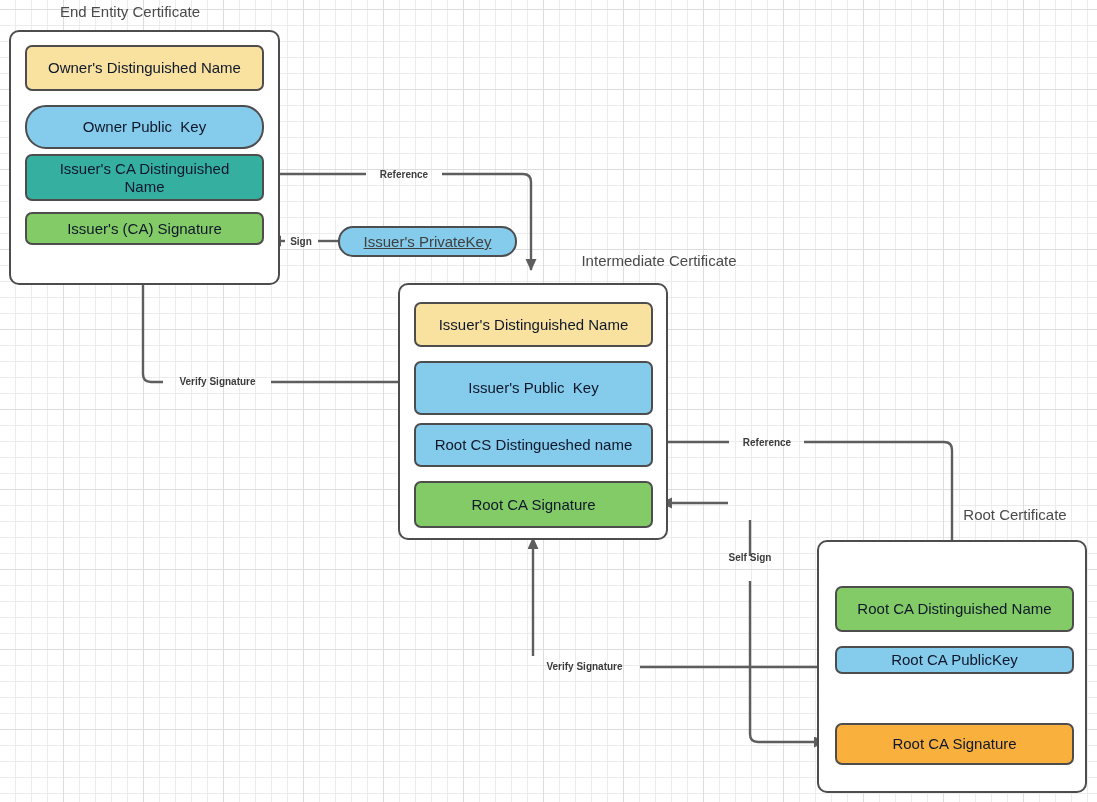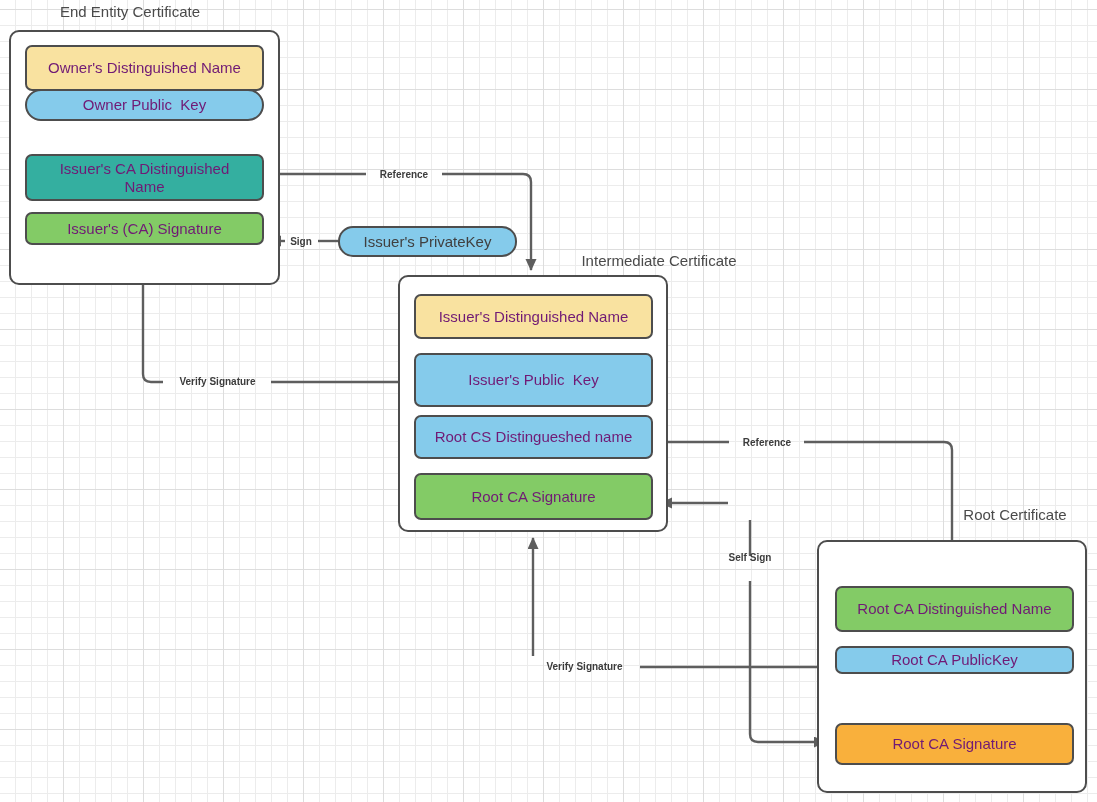--- a/index.html
+++ b/index.html
@@ -19,26 +19,26 @@
     position:absolute;background:#ffffff;border:2px solid #4d4d4d;border-radius:10px;
     box-sizing:border-box;
   }
   .container-title{
     position:absolute;font-size:15px;color:#4a4a4a;text-align:center;white-space:nowrap;
   }
   .field{
     position:absolute;left:14px;width:239px;box-sizing:border-box;
     border:2px solid #4d4d4d;border-radius:7px;
     display:flex;align-items:center;justify-content:center;
-    font-size:15px;color:#701a75;text-align:center;white-space:pre-wrap;line-height:1.15;
+    font-size:15px;color:#0f172a;text-align:center;white-space:pre-wrap;line-height:1.15;
   }
   .key-box{
     position:absolute;box-sizing:border-box;border:2px solid #4d4d4d;border-radius:15px;
     display:flex;align-items:center;justify-content:center;
-    font-size:15px;color:#404040;
+    font-size:15px;color:#404040;text-decoration:underline;
   }
   .edge-label{
     position:absolute;font-size:10px;font-weight:bold;color:#3c3c3c;
     text-align:center;white-space:nowrap;line-height:15px;
   }
   svg.wires{position:absolute;left:0;top:0;pointer-events:none;}
 </style>
 </head>
 <body>
 
@@ -70,30 +70,30 @@
       <path d="M750 581 V734 Q750 742 758 742 H825" marker-end="url(#arr)"></path>
 
       <path d="M833 667 H640"></path>
       <path d="M533 656 V538" marker-end="url(#arr)"></path>
     </g>
   </svg>
 
   <div class="container-title" style="left:40px;top:3px;width:180px">End Entity Certificate</div>
   <div class="container-box" style="left:9px;top:30px;width:271px;height:255px">
     <div class="field" style="top: 13px; height: 46px; background-color: rgb(249, 226, 160);">Owner's Distinguished Name</div>
-    <div class="field" style="top: 57px; height: 32px; background-color: rgb(133, 203, 235); border-radius: 21px;">Owner Public  Key</div>
+    <div class="field" style="top: 73px; height: 44px; background-color: rgb(133, 203, 235); border-radius: 21px;">Owner Public  Key</div>
     <div class="field" style="top: 122px; height: 47px; background-color: rgb(52, 175, 160);">Issuer's CA Distinguished
 Name</div>
     <div class="field" style="top: 180px; height: 33px; background-color: rgb(131, 203, 102);">Issuer's (CA) Signature</div>
   </div>
 
   <div class="key-box" style="left: 338px; top: 226px; width: 179px; height: 31px; background-color: rgb(133, 203, 235);">Issuer's PrivateKey</div>
 
   <div class="container-title" style="left:568px;top:252px;width:182px">Intermediate Certificate</div>
-  <div class="container-box" style="left:398px;top:275px;width:270px;height:257px">
+  <div class="container-box" style="left:398px;top:283px;width:270px;height:257px">
     <div class="field" style="top: 17px; height: 45px; background-color: rgb(249, 226, 160);">Issuer's Distinguished Name</div>
     <div class="field" style="top: 76px; height: 54px; background-color: rgb(133, 203, 235);">Issuer's Public  Key</div>
     <div class="field" style="top: 138px; height: 44px; background-color: rgb(133, 203, 235);">Root CS Distingueshed name</div>
     <div class="field" style="top: 196px; height: 47px; background-color: rgb(131, 203, 102);">Root CA Signature</div>
   </div>
 
 
   <div class="container-title" style="left:950px;top:506px;width:130px">Root Certificate</div>
   <div class="container-box" style="left:817px;top:540px;width:270px;height:253px">
     <div class="field" style="left: 16px; top: 44px; height: 46px; background-color: rgb(131, 203, 102);">Root CA Distinguished Name</div>

